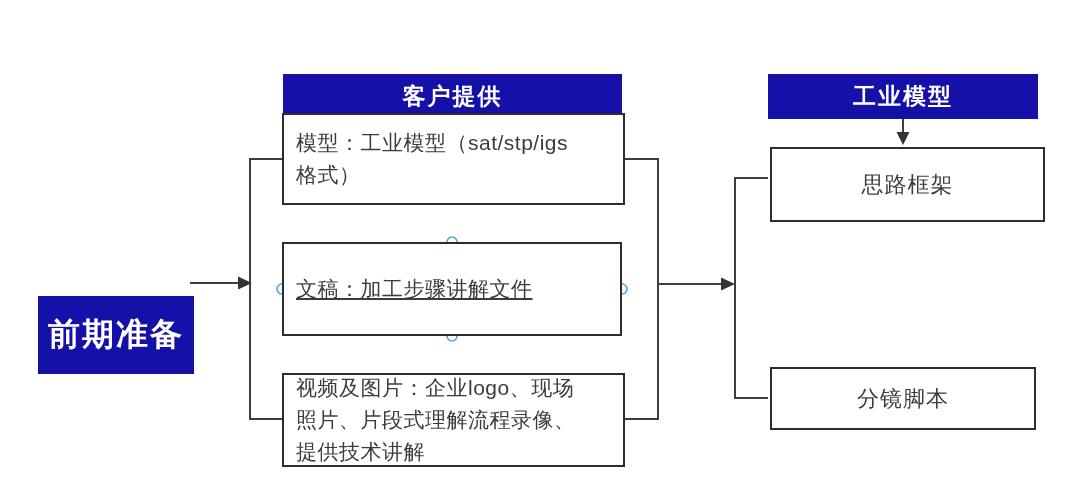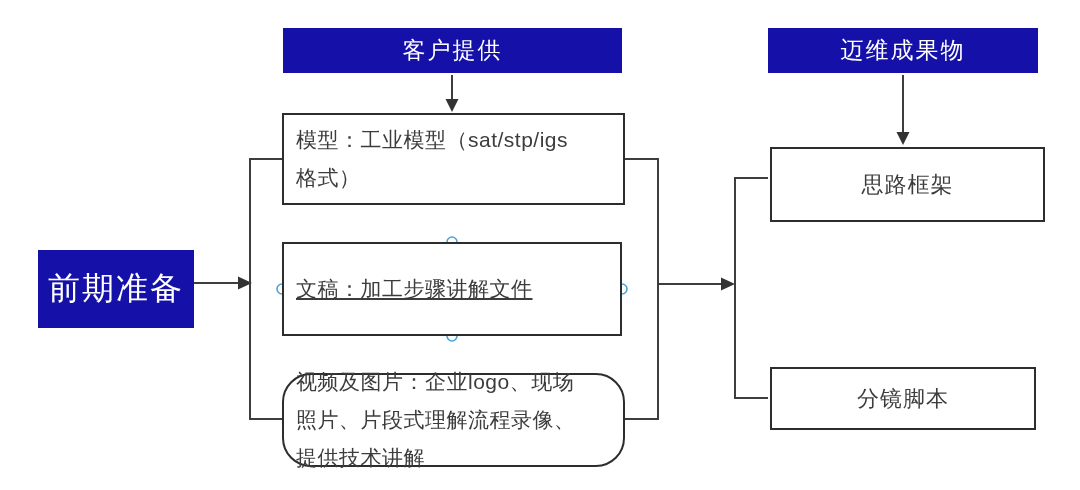--- a/index.html
+++ b/index.html
@@ -11,49 +11,50 @@
     overflow:hidden;
   }
   .connector-layer {
     position:absolute; left:0; top:0; width:1080px; height:490px;
     pointer-events:none;
   }
   .node { position:absolute; box-sizing:border-box; display:flex; align-items:center; }
   .blue-node {
     background:#1511A8;
     color:#ffffff;
-    font-weight:normal;
+    font-weight:bold;
     justify-content:center;
     text-align:center;
+    margin-top:46px;
   }
   .white-box {
     background:#ffffff;
     border:2px solid #2d2d2d;
     color:#3c3c3c;
   }
   .left-text {
     padding:0 12px;
     white-space:pre-wrap;
     font-size:21px;
-    line-height:38px;
+    line-height:32px;
     letter-spacing:0.5px;
   }
   .center-text {
     justify-content:center;
     text-align:center;
     font-size:22px;
     letter-spacing:1px;
   }
   
   .prep-node          { left:38px;  top:250px; width:156px; height:78px; font-size:32px; letter-spacing:2px; }
   .client-header      { left:283px; top:28px;  width:339px; height:45px; font-size:23px; letter-spacing:2px; }
   .deliverable-header { left:768px; top:28px;  width:270px; height:45px; font-size:23px; letter-spacing:2px; }
   .client-box-1       { left:282px; top:113px; width:343px; height:92px; }
   .client-box-2       { left:282px; top:242px; width:340px; height:94px;text-decoration:underline; }
-  .client-box-3       { left:282px; top:373px; width:343px; height:94px;border-radius:29px; }
+  .client-box-3       { left:282px; top:373px; width:343px; height:94px; }
   .deliv-box-1        { left:770px; top:147px; width:275px; height:75px;font-family:Liberation Serif, serif; }
   .deliv-box-2        { left:770px; top:258px; width:270px; height:62px; }
   .deliv-box-3        { left:770px; top:367px; width:266px; height:63px; }
 </style>
 </head>
 <body>
 
 <div class="canvas">
 
   <svg class="connector-layer" width="1080" height="490" viewBox="0 0 1080 490">
@@ -88,20 +89,20 @@
 
   <div class="node white-box left-text client-box-1">模型：工业模型（sat/stp/igs
 格式）</div>
 
   <div class="node white-box left-text client-box-2">文稿：加工步骤讲解文件</div>
 
   <div class="node white-box left-text client-box-3">视频及图片：企业logo、现场
 照片、片段式理解流程录像、
 提供技术讲解</div>
 
-  <div class="node blue-node deliverable-header">迈维成果物</div>
+  <div class="node blue-node deliverable-header">工业模型</div>
 
   <div class="node white-box center-text deliv-box-1">思路框架</div>
 
 
   <div class="node white-box center-text deliv-box-3">分镜脚本</div>
 
 </div>
 
 </body></html>

